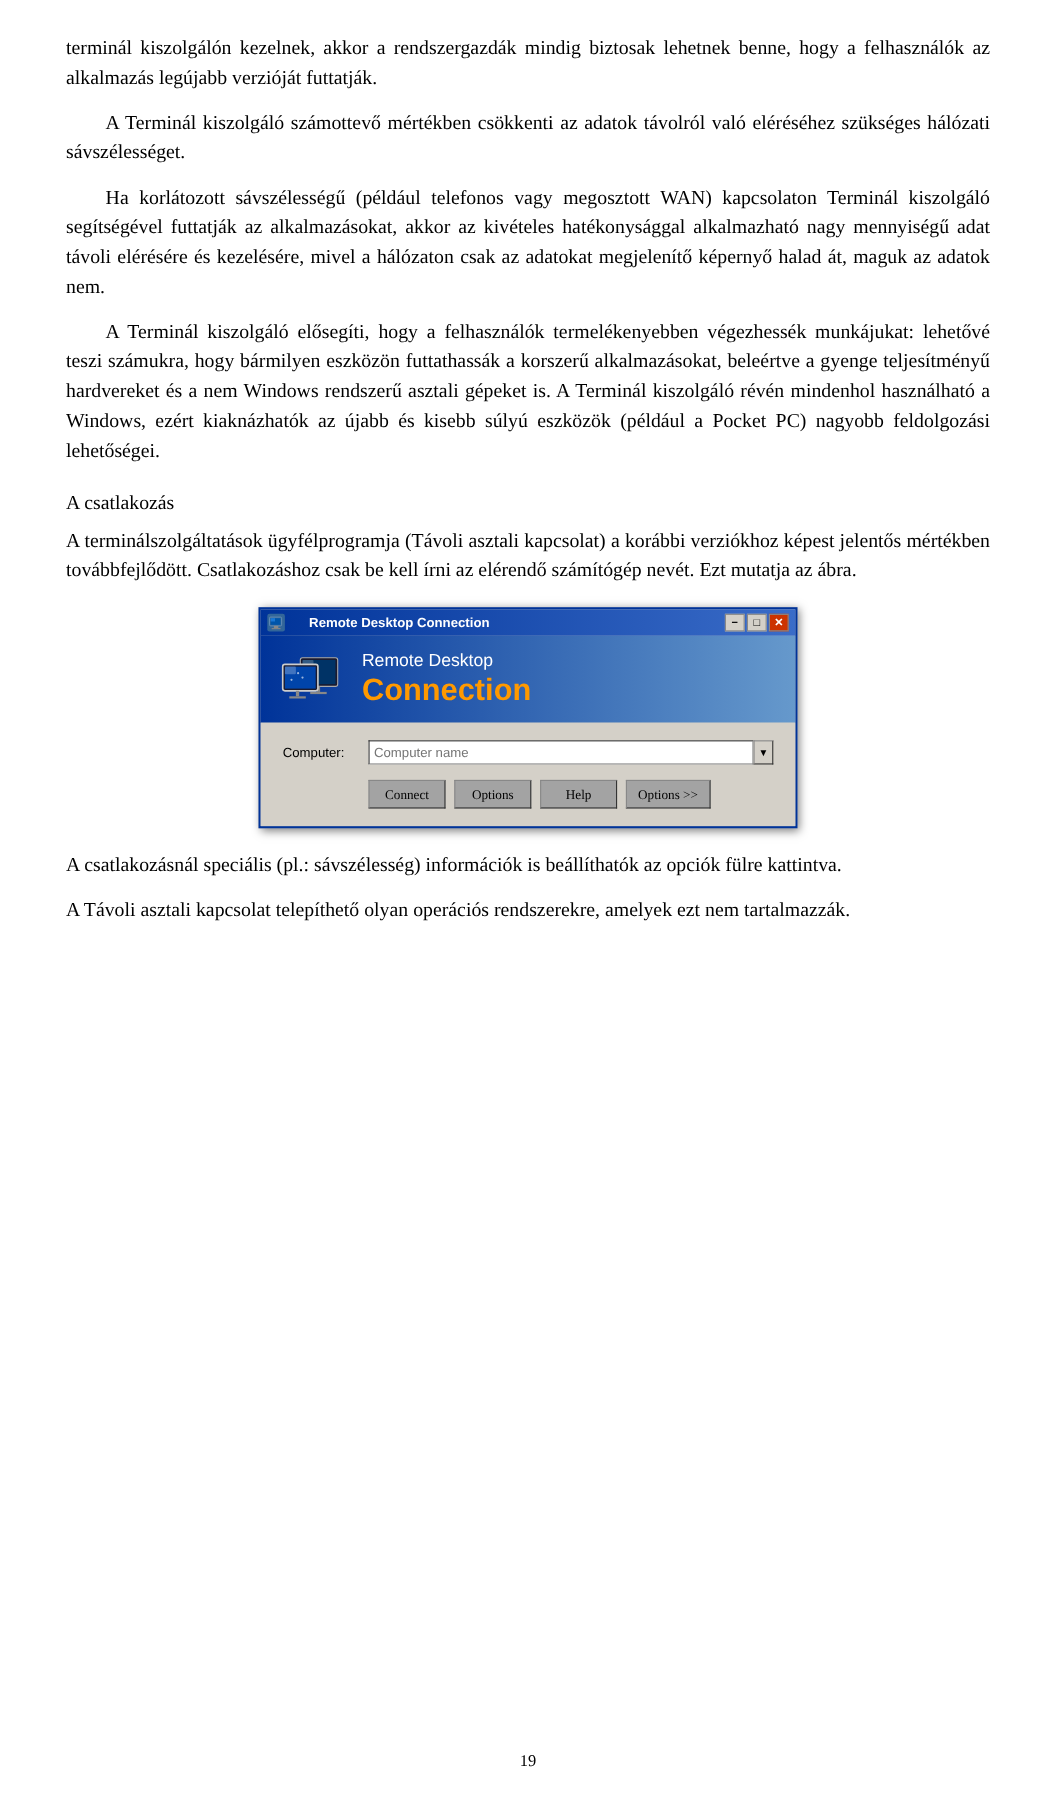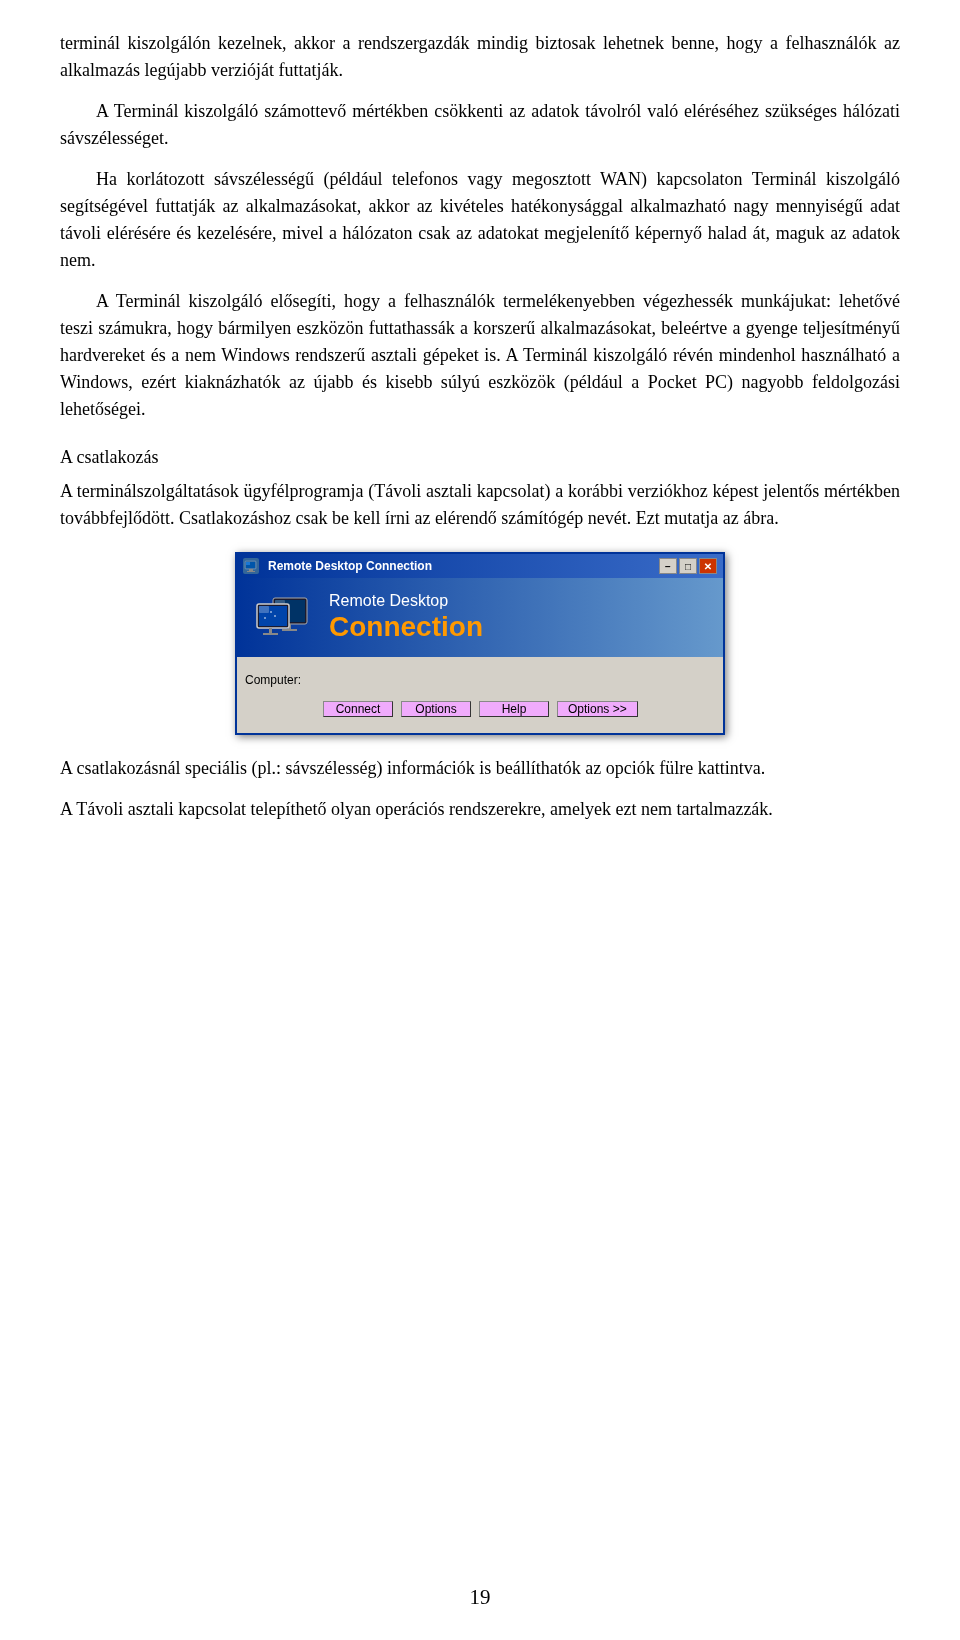--- a/index.html
+++ b/index.html
@@ -48,21 +48,21 @@
       padding: 4px 6px;
       display: flex;
       align-items: center;
       justify-content: space-between;
       font-size: 12px;
       font-weight: bold;
     }
     .rdc-titlebar-left {
       display: flex;
       align-items: center;
-      gap: 9px;
+      gap: 22px;
     }
     .rdc-titlebar-icon {
       width: 16px;
       height: 16px;
       background: #336699;
       border-radius: 2px;
       display: flex;
       align-items: center;
       justify-content: center;
       font-size: 10px;
@@ -108,21 +108,21 @@
     .rdc-header-text .line1 {
       font-size: 16px;
       font-weight: normal;
     }
     .rdc-header-text .line2 {
       font-size: 28px;
       font-weight: bold;
       color: #ff9900;
     }
     .rdc-form {
-      padding: 16px 8px;
+      padding: 16px 20px;
       background: #d4d0c8;
     }
     .rdc-form-row {
       display: flex;
       align-items: center;
       margin-bottom: 14px;
       gap: 8px;
     }
     .rdc-label {
       font-size: 12px;
@@ -155,38 +155,38 @@
       cursor: pointer;
     }
     .rdc-buttons-row {
       display: flex;
       gap: 8px;
       justify-content: flex-start;
       padding-left: 78px;
       margin-top: 4px;
     }
     .rdc-btn {
-      height: 16px;
+      height: 26px;
       min-width: 70px;
-      background: #f0abfc;
+      background: #a3a3a3;
       border: 1px outset #888;
       font-size: 12px;
       cursor: pointer;
       padding: 0 10px;
-      font-family: Liberation Sans, sans-serif;
+      font-family: Liberation Serif, serif;
       display: flex;
       align-items: center;
       justify-content: center;
     }
     .page-number {
       position: absolute;
       bottom: 30px;
       left: 50%;
       transform: translateX(-50%);
-      font-size: 21px;
+      font-size: 15px;
     }
     .no-indent {
       text-indent: 0 !important;
     }
   </style>
 </head>
 <body>
 
 <div class="text-block">
   <p class="no-indent">terminál kiszolgálón kezelnek, akkor a rendszergazdák mindig biztosak lehetnek benne, hogy a felhasználók az alkalmazás legújabb verzióját futtatják.</p>
@@ -257,20 +257,24 @@
       </div>
       <div class="rdc-header-text">
         <div class="line1">Remote Desktop</div>
         <div class="line2">Connection</div>
       </div>
     </div>
 
     <div class="rdc-form">
       <div class="rdc-form-row">
         <label class="rdc-label">Computer:</label>
+        <div class="rdc-input-container">
+          <input class="rdc-input" type="text" value="" placeholder="Computer name" style="">
+          <div class="rdc-dropdown-btn">▼</div>
+        </div>
       </div>
       <div class="rdc-buttons-row">
         <button class="rdc-btn">Connect</button>
         <button class="rdc-btn">Options</button>
         <button class="rdc-btn">Help</button>
         <button class="rdc-btn">Options &gt;&gt;</button>
       </div>
     </div>
   </div>
 </div>

